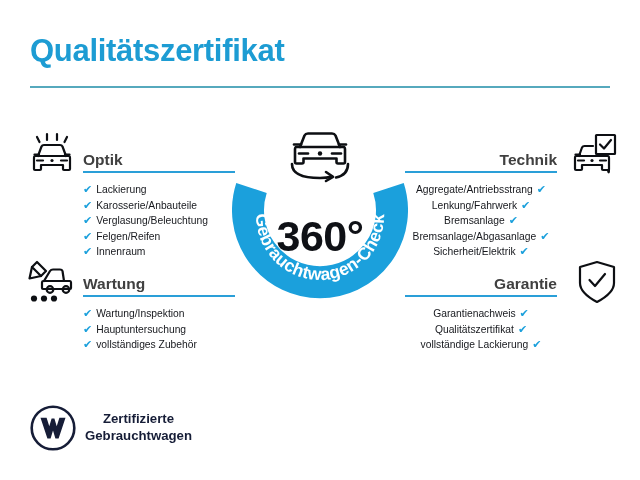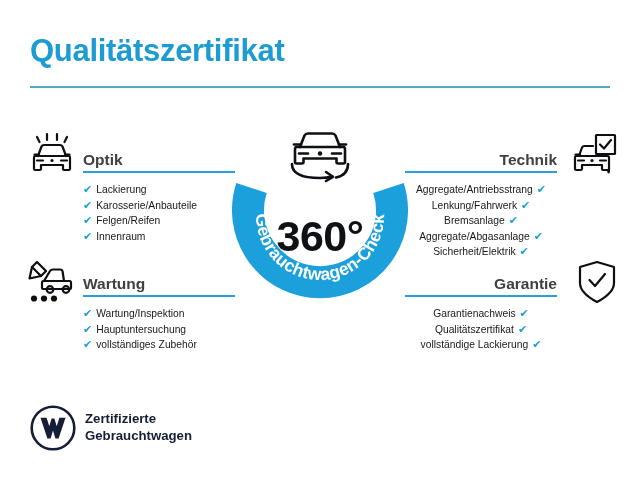--- a/index.html
+++ b/index.html
@@ -158,20 +158,21 @@
   }
   #footer-text {
     position: absolute;
     left: 55px;
     top: 6px;
     font-size: 13.2px;
     font-weight: bold;
     line-height: 16.5px;
     color: #161d37;
     white-space: nowrap;
+    text-align: center;
   }
 </style>
 </head>
 <body>
 
 <div id="page">
 
   <div class="page-title">Qualitätszertifikat</div>
   <div class="title-rule"></div>
 
@@ -196,20 +197,21 @@
   </div>
 
   <div class="quad left" id="quad-optik">
     <div class="quad-head">
       <div class="quad-title">Optik</div>
       <div class="quad-rule"></div>
     </div>
     <ul class="quad-list">
       <li><span class="chk">✔</span><span>Lackierung</span></li>
       <li><span class="chk">✔</span><span>Karosserie/Anbauteile</span></li>
+      <li><span class="chk">✔</span><span>Verglasung/Beleuchtung</span></li>
       <li><span class="chk">✔</span><span>Felgen/Reifen</span></li>
       <li><span class="chk">✔</span><span>Innenraum</span></li>
     </ul>
   </div>
 
   <div class="sect-icon" id="icon-technik">
     <svg viewBox="0 0 52 46" width="52" height="46">
       <g fill="none" stroke="#0d0f13" stroke-width="2.2" stroke-linejoin="round" stroke-linecap="round">
         <path d="M13 24 L16 15.5 Q16.8 14 18.5 14 L27 14"></path>
         <path d="M10 24 Q9 24 9 26 L9 37 Q9 38 10 38 L15 38 Q16 38 16 37 L16 33 L36 33 L36 37 Q36 38 37 38 L42 38 Q43 43 43 37 L43 26 Q43 24 42 24 Z"></path>
@@ -225,21 +227,21 @@
 
   <div class="quad right" id="quad-technik">
     <div class="quad-head">
       <div class="quad-title">Technik</div>
       <div class="quad-rule"></div>
     </div>
     <ul class="quad-list">
       <li><span>Aggregate/Antriebsstrang</span><span class="chk">✔</span></li>
       <li><span>Lenkung/Fahrwerk</span><span class="chk">✔</span></li>
       <li><span>Bremsanlage</span><span class="chk">✔</span></li>
-      <li><span>Aggregate/Abgasanlage</span><span class="chk">✔</span></li>
+      <li><span>Bremsanlage/Abgasanlage</span><span class="chk">✔</span></li>
       <li><span>Sicherheit/Elektrik</span><span class="chk">✔</span></li>
     </ul>
   </div>
 
   <div class="sect-icon" id="icon-wartung">
     <svg viewBox="0 0 52 46" width="52" height="46">
       <g fill="none" stroke="#0d0f13" stroke-width="2.2" stroke-linejoin="round" stroke-linecap="round">
         <path d="M6 8 L11 3 L20 12 L15 17 Z"></path>
         <path d="M6 8 L3.5 19.5 L15 17"></path>
         <path d="M18 22 L24 12 Q25 10.5 27 10.5 L34 10.5 Q36 10.5 36.5 12 L38 22"></path>

